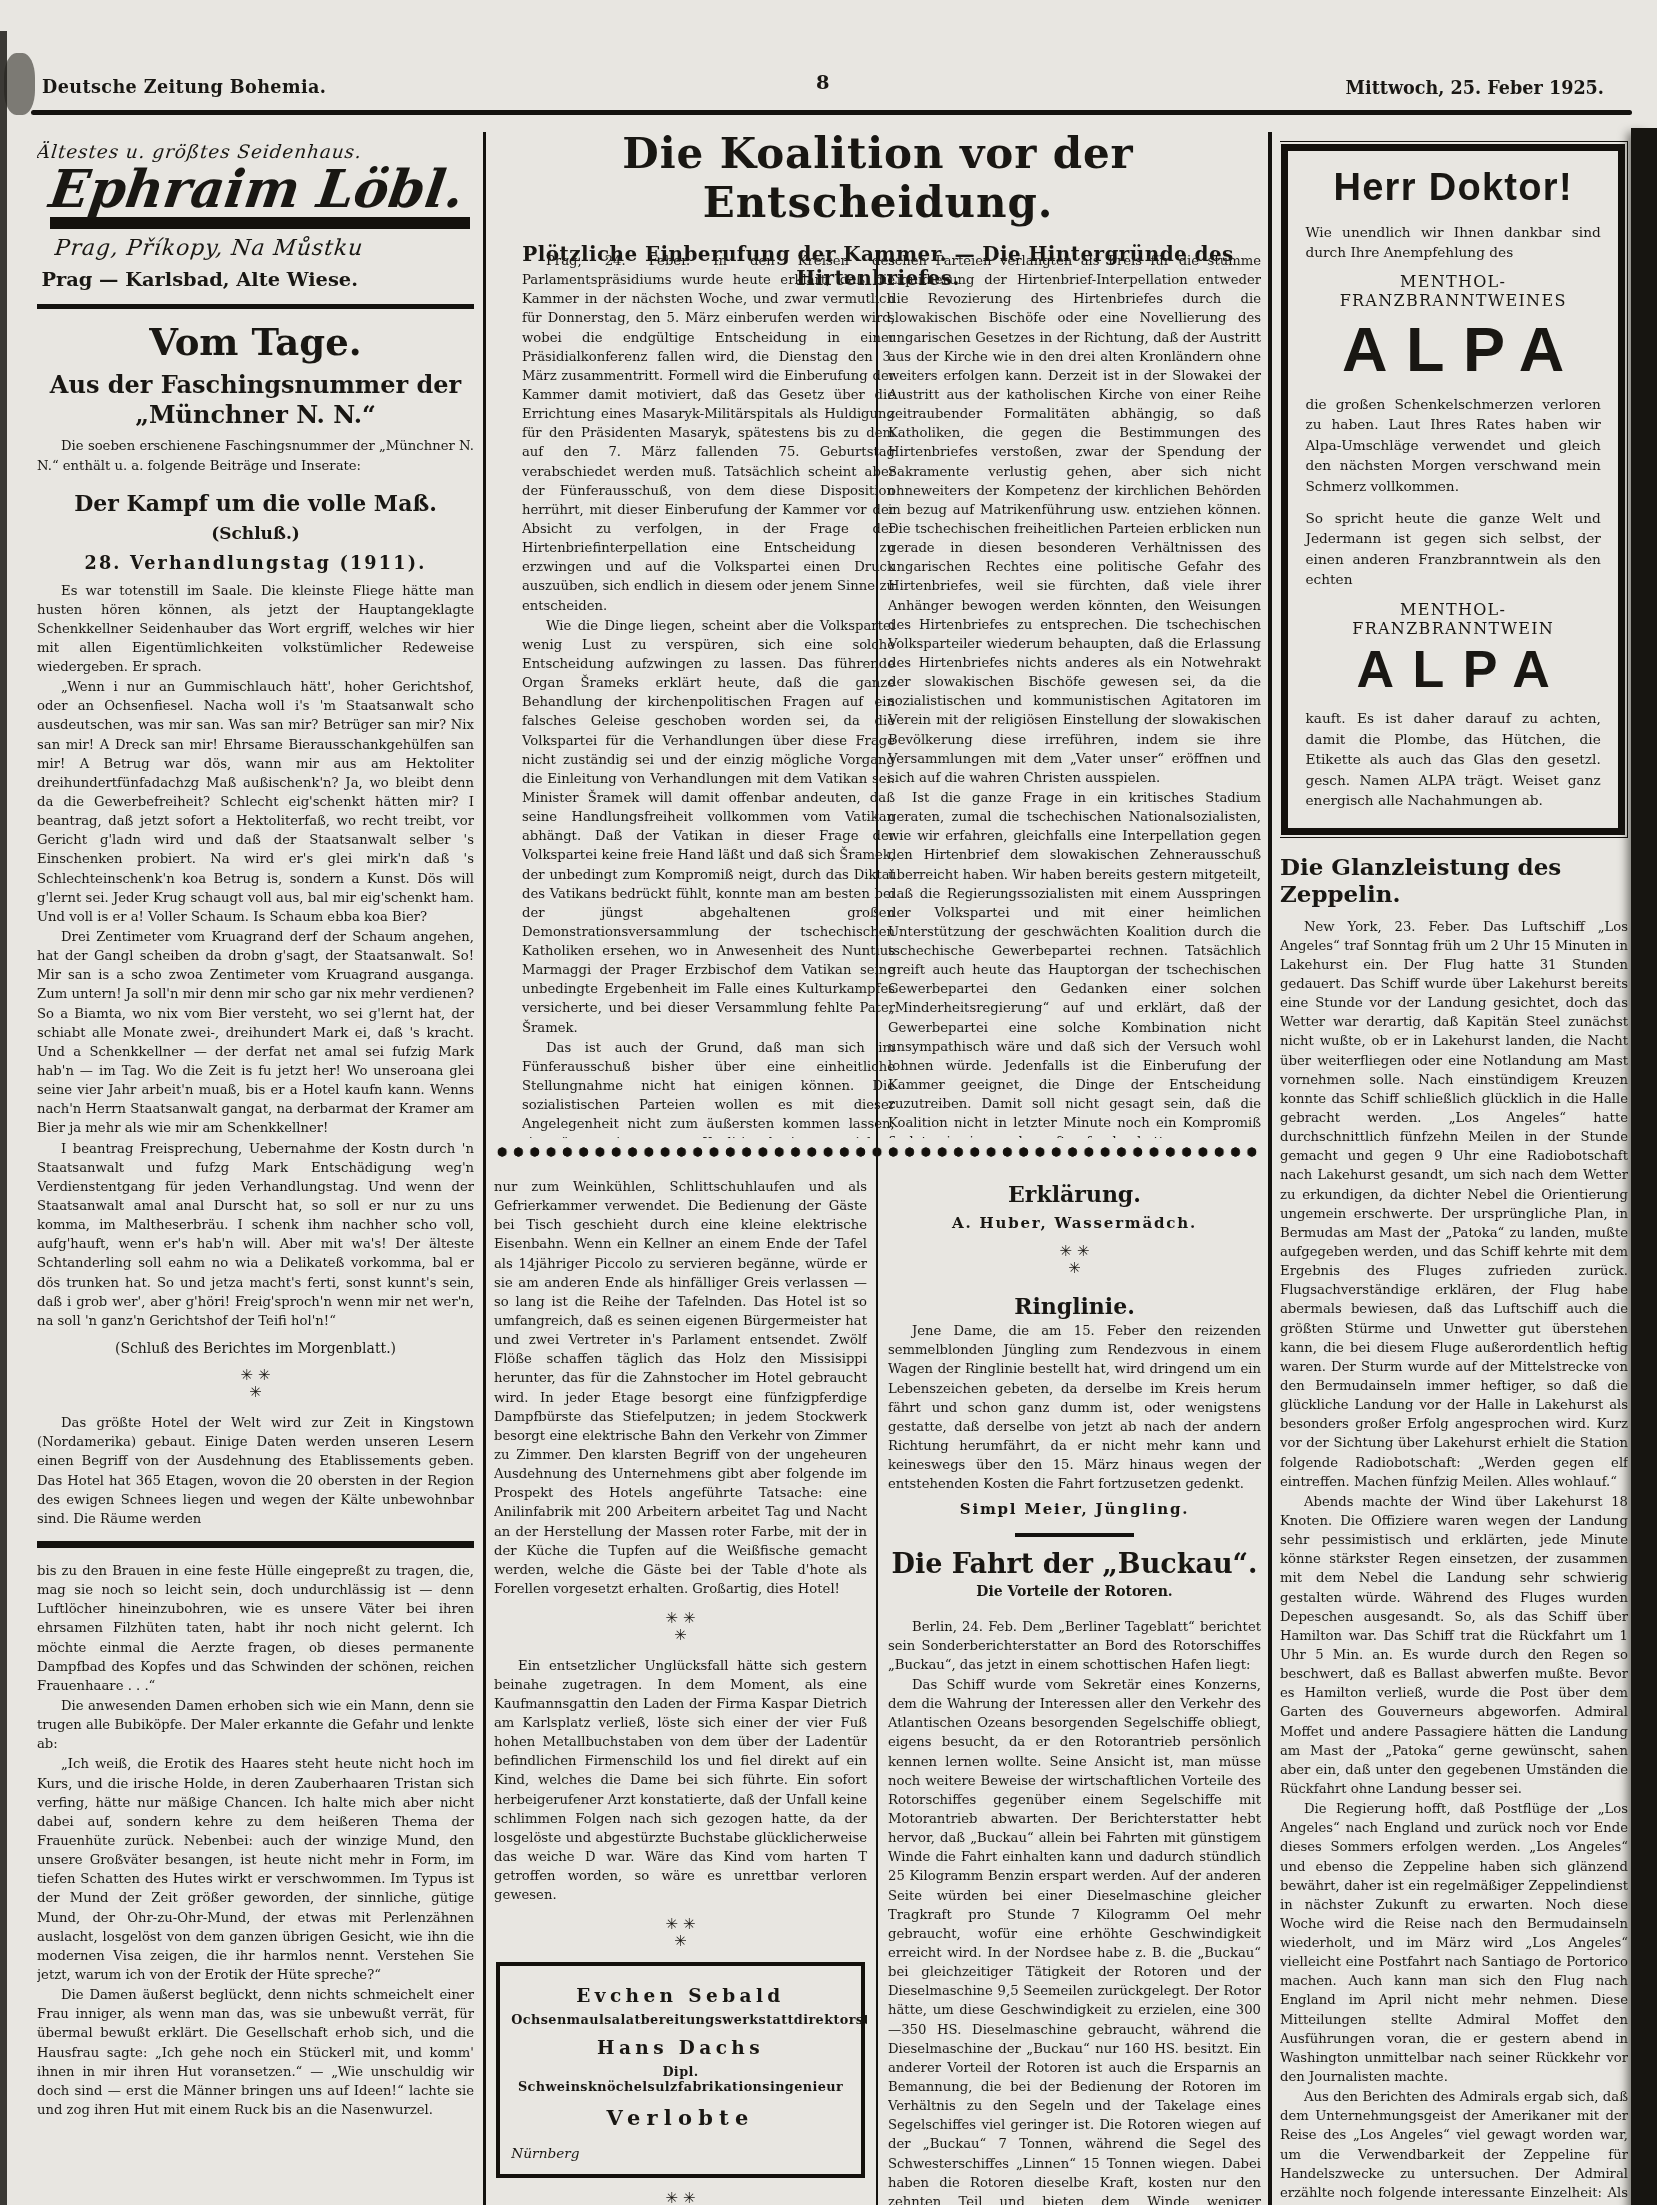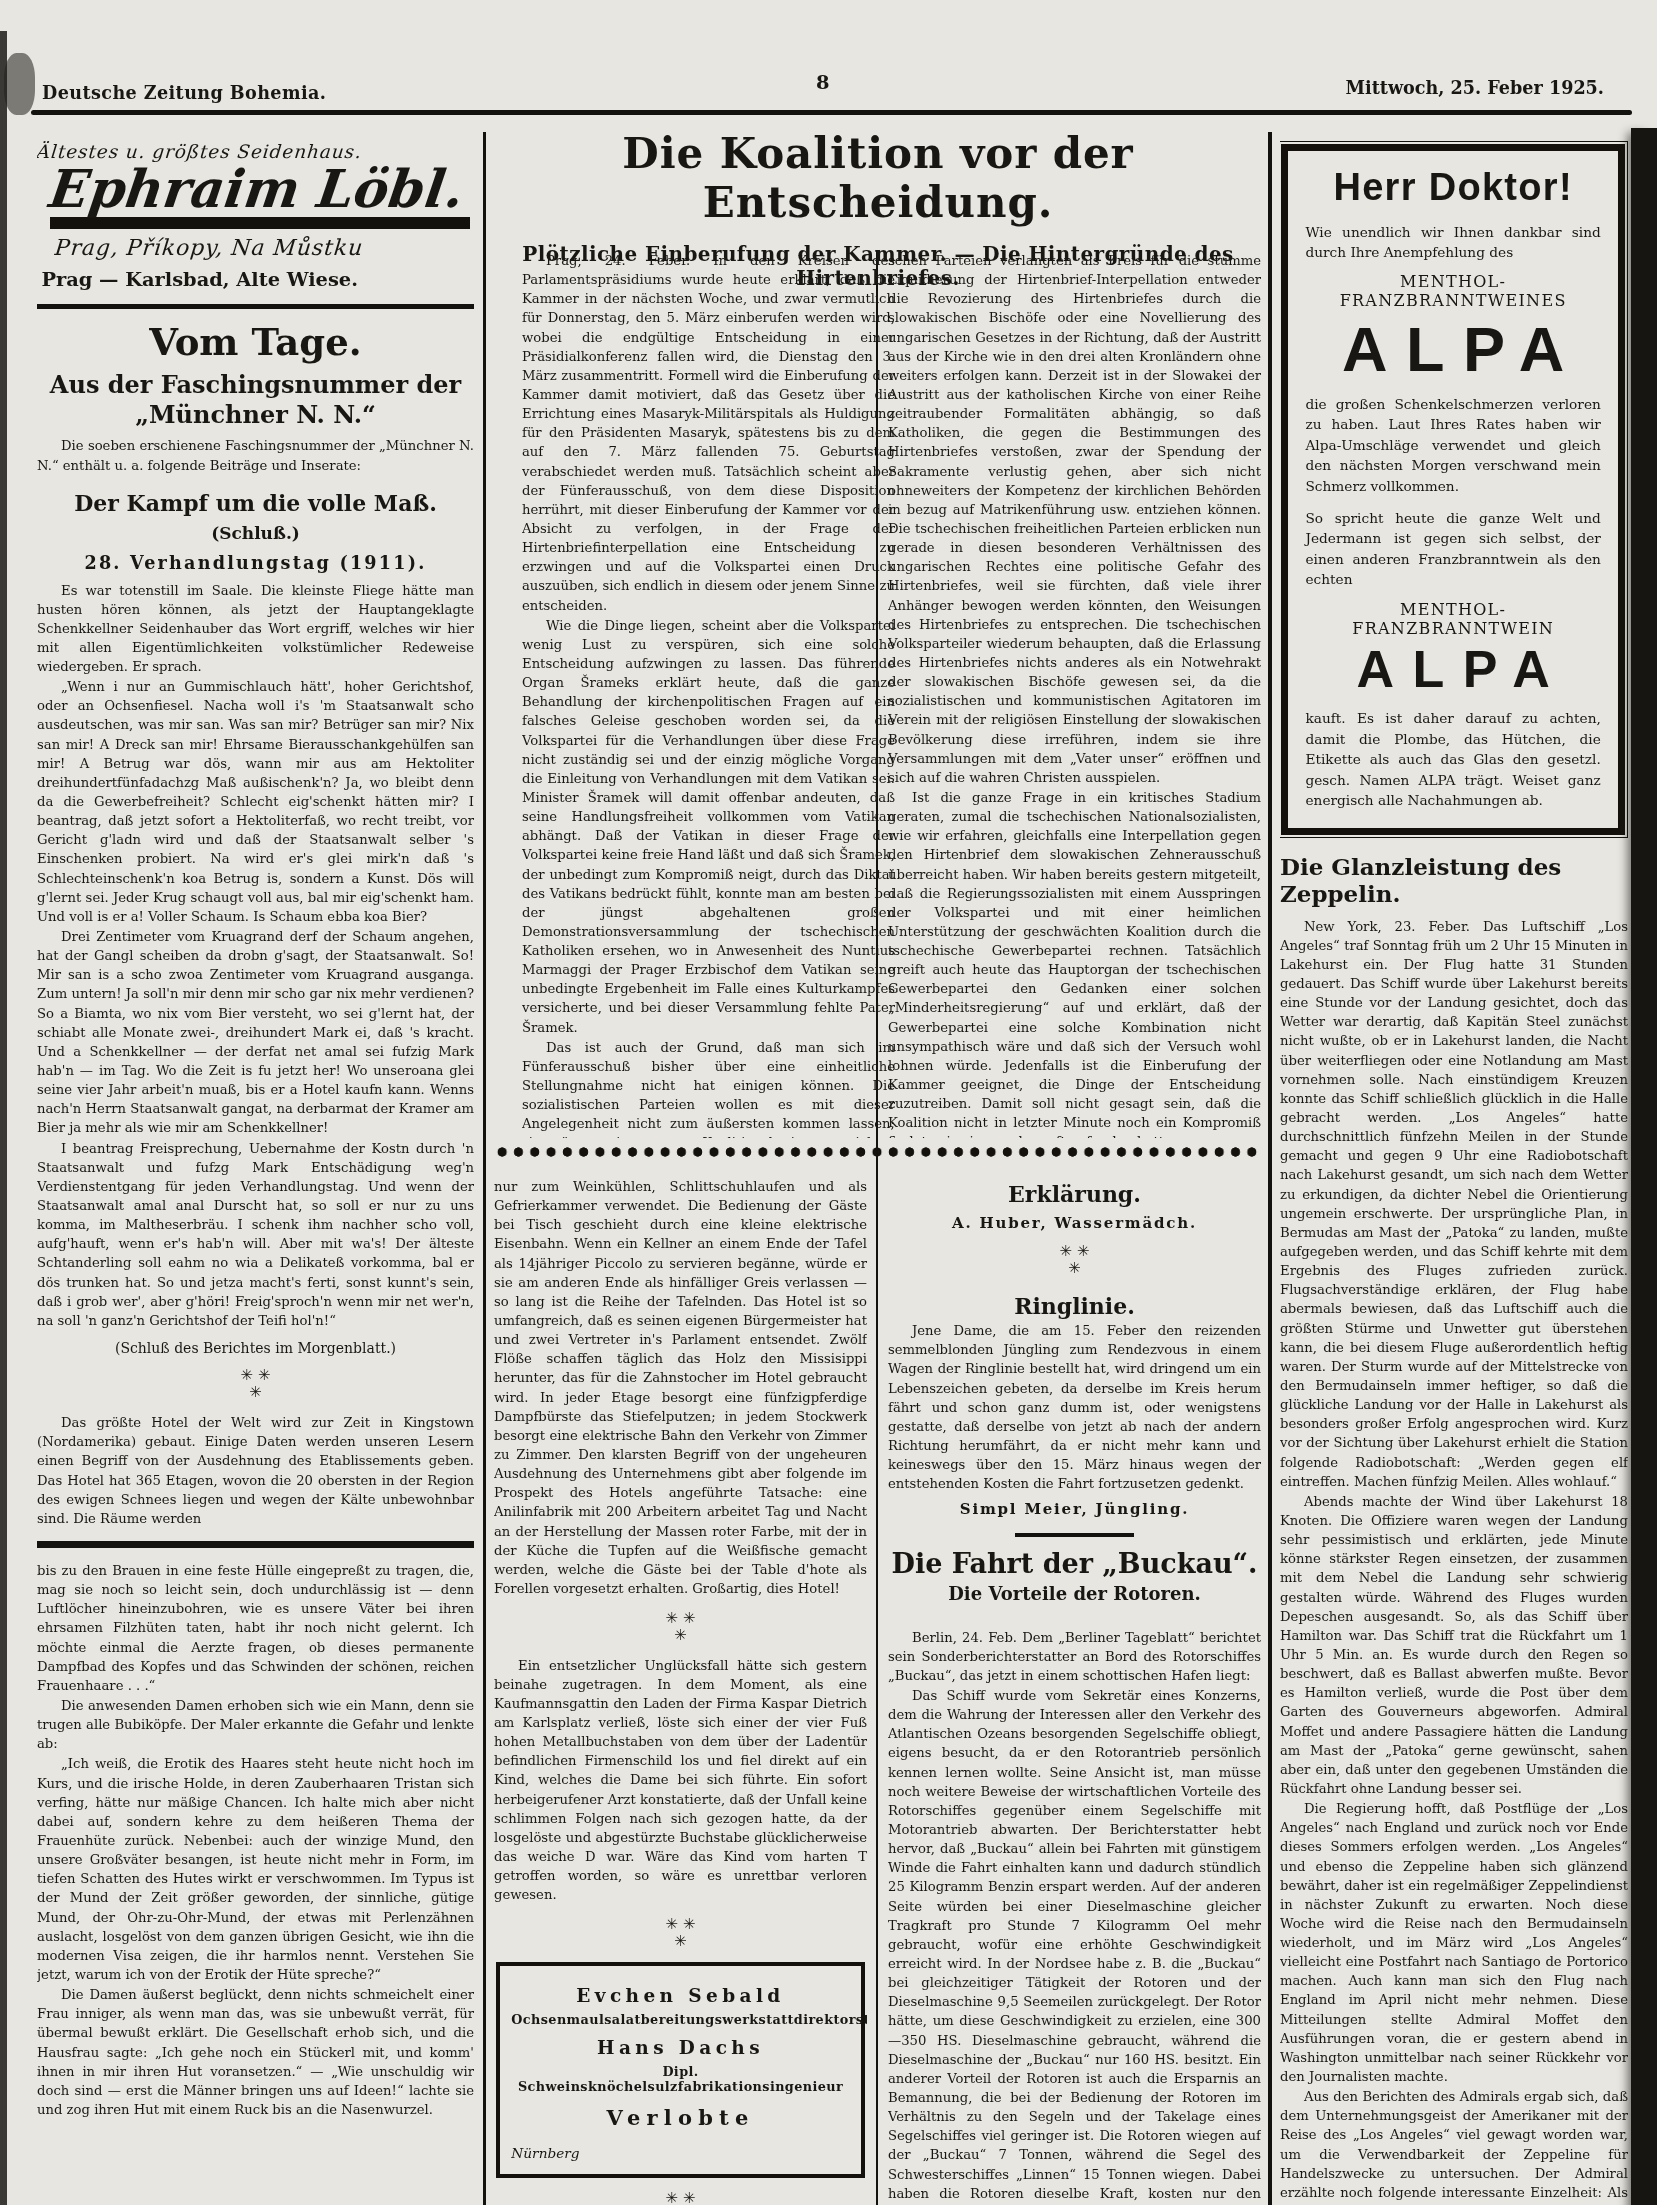--- a/index.html
+++ b/index.html
@@ -4,21 +4,21 @@
 <style>
   html,body{margin:0;padding:0;background:#35332f;}
   .page{position:relative;width:1657px;height:2380px;background:#e8e6e1;overflow:hidden;
         font-family:"DejaVu Serif",serif;color:#191713;}
   
   .edge-right{position:absolute;right:0;top:128px;width:25.6px;height:2252px;background:#171511;
               box-shadow:-8px 0 9.7px -4.4px rgba(23,21,17,.55);}
   .edge-left{position:absolute;left:0;top:31px;width:7px;height:2349px;background:#1c1a16;opacity:.85;}
   .smudge-tl{position:absolute;left:3.5px;top:53px;width:31px;height:62px;background:#23211c;opacity:.55;border-radius:40%;}
   
-  .masthead-left{position:absolute;left:42px;top:82px;font-size:17.6px;font-weight:bold;letter-spacing:0.4px;}
+  .masthead-left{position:absolute;left:42px;top:76px;font-size:17.6px;font-weight:bold;letter-spacing:0.4px;}
   .page-number{position:absolute;left:816px;top:71px;font-size:19.4px;font-weight:bold;}
   .masthead-right{position:absolute;right:53px;top:77px;font-size:17.6px;font-weight:bold;}
   .head-rule{position:absolute;left:31px;top:110px;width:1601px;height:5.3px;background:#14120f;border-radius:2.6px;}
   
   .vr{position:absolute;background:#14120f;}
   .col{position:absolute;top:132px;overflow:hidden;}
   .c1{left:37px;width:437px;height:2219px;}
   .c4{left:1280px;width:348px;height:2219px;}
   .m-head{position:absolute;left:494px;top:129px;width:768px;text-align:center;}
   .m-left {position:absolute;left:522px;top:251px;width:373px;max-height:887px;overflow:hidden;}
@@ -63,21 +63,21 @@
             font-size:63px;letter-spacing:18.5px;text-indent:18.5px;line-height:1.15;margin:2.6px 0 8px;}
   .alpa-big.small{font-size:52px;}
   
   .verlobt{border:4px solid #14110d;padding:19.4px 11.5px 13.2px;margin:11.5px 1.8px;text-align:center;}
   .verlobt .n1{font-size:18.5px;font-weight:bold;letter-spacing:4.4px;}
   .verlobt .t1{font-size:12.8px;font-weight:bold;margin-top:5.3px;letter-spacing:0.4px;}
   .verlobt .status{font-size:21px;font-weight:bold;letter-spacing:6.2px;margin-top:11.5px;}
   .verlobt .city{font-size:13.7px;text-align:left;margin-top:15px;font-style:italic;}
   .zep-title{font-size:23px;font-weight:bold;margin:4.4px 0 9.7px;text-align:left;}
   .buckau-title{font-size:27px;font-weight:bold;text-align:center;margin:1.8px 0 3.5px;}
-  .buckau-sub{font-size:18px;font-weight:bold;text-align:center;margin-bottom:24px;}
+  .buckau-sub{font-size:14px;font-weight:bold;text-align:center;margin-bottom:18px;}
 </style>
 </head>
 <body>
 
 <div class="page">
 
   <div class="edge-right"></div>
 
   <div class="edge-left"></div>
   <div class="smudge-tl"></div>

